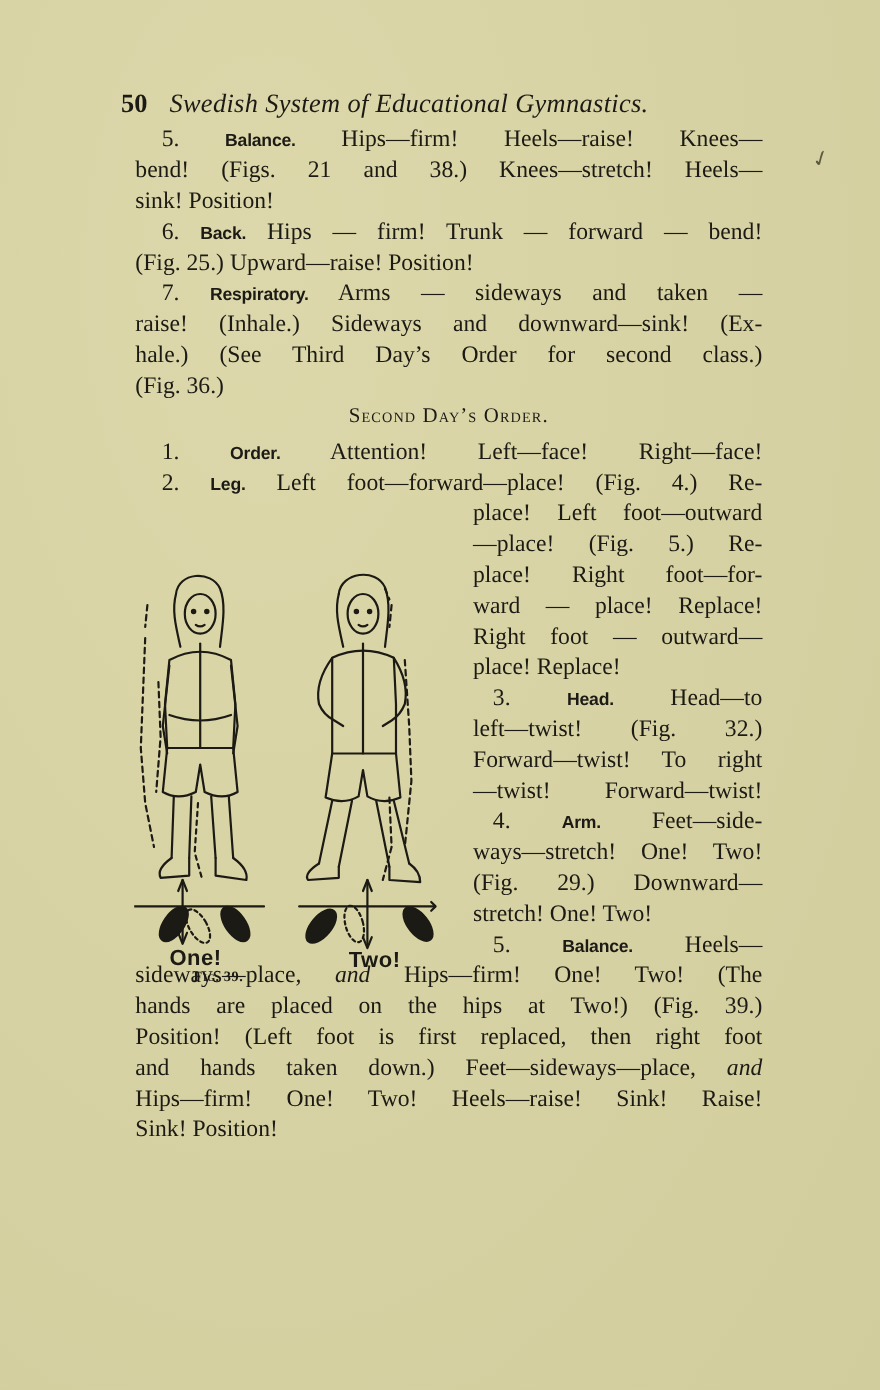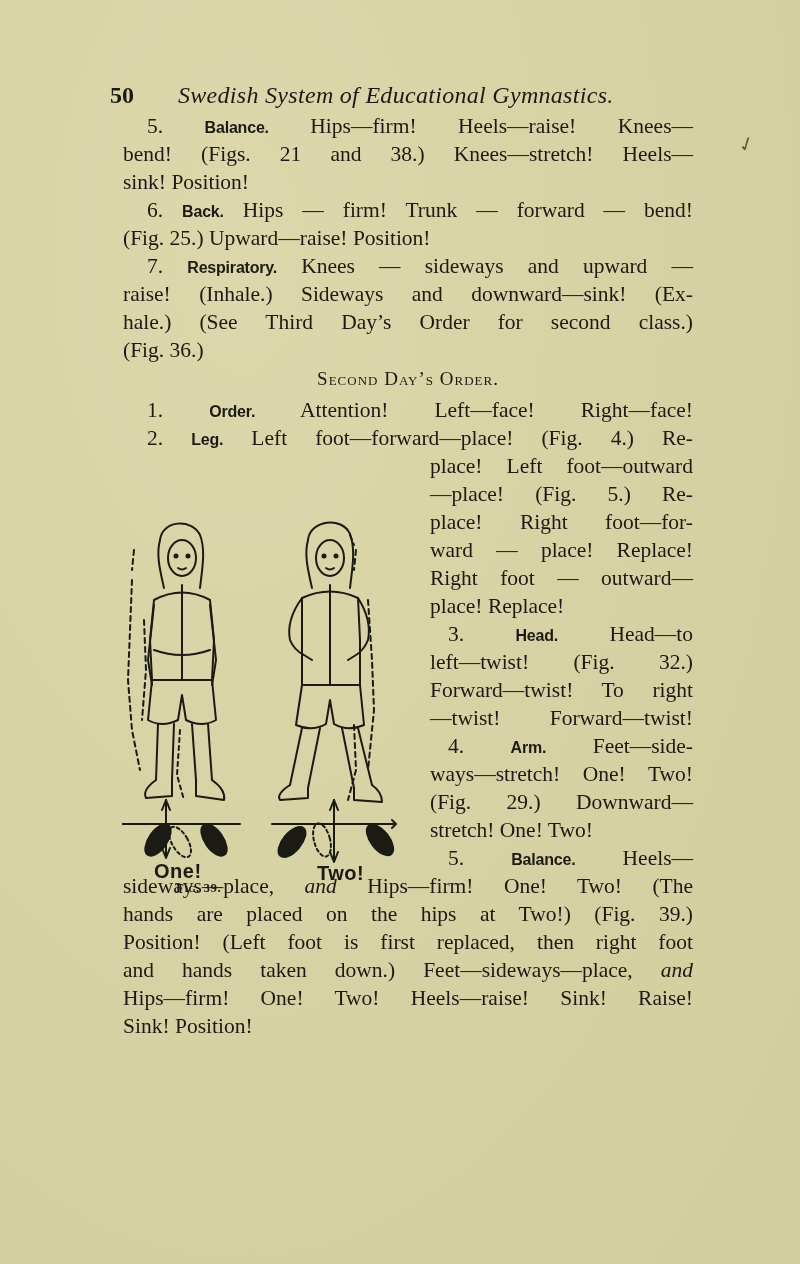--- a/index.html
+++ b/index.html
@@ -9,21 +9,21 @@
       background-image: radial-gradient(ellipse at 30% 20%, #dcd8ab 0%, #d6d1a2 60%, #d2cd9c 100%);
       position: relative;
       color: #1c1a14;
       font-family: "Liberation Serif", "DejaVu Serif", serif;
     }
     .page { position: absolute; left: 0; top: 0; width: 800px; height: 1264px; }
     .running-head {
       position: absolute; left: 110px; top: 80px; width: 560px;
       font-size: 24px; line-height: 30px; white-space: nowrap;
     }
-    .running-head .pgno { font-weight: bold; margin-right: 38px; }
+    .running-head .pgno { font-weight: bold; margin-right: 14px; }
     .running-head .title { font-style: italic; letter-spacing: 0.3px; }
     .line {
       position: absolute; left: 123px; width: 570px;
       font-size: 21.5px; line-height: 28px; white-space: nowrap;
       text-align: justify; text-align-last: justify;
     }
     .line.last { text-align-last: left; }
     .line.indent { left: 147px; width: 546px; }
     .line.right-col { left: 430px; width: 263px; }
     .line.right-col.indent { left: 448px; width: 245px; }
@@ -76,21 +76,21 @@
   <div class="line indent" style="top:196px">
     <span>6.</span>
     <span class="bold-head">Back.</span>
     <span>Hips — firm! Trunk — forward — bend!</span>
   </div>
   <div class="line last" style="top:224px">(Fig. 25.) Upward—raise! Position!</div>
 
   <div class="line indent" style="top:252px">
     <span>7.</span>
     <span class="bold-head">Respiratory.</span>
-    <span>Knees — sideways and upward —</span>
+    <span>Arms — sideways and taken —</span>
   </div>
   <div class="line" style="top:280px">raise! (Inhale.) Sideways and downward—sink! (Ex-</div>
   <div class="line" style="top:308px">hale.) (See Third Day’s Order for second class.)</div>
   <div class="line last" style="top:336px">(Fig. 36.)</div>
 
   <div class="section-title" style="top:368px">Second Day’s Order.</div>
 
   <div class="line indent" style="top:396px">
     <span>1.</span>
     <span class="bold-head">Order.</span>

